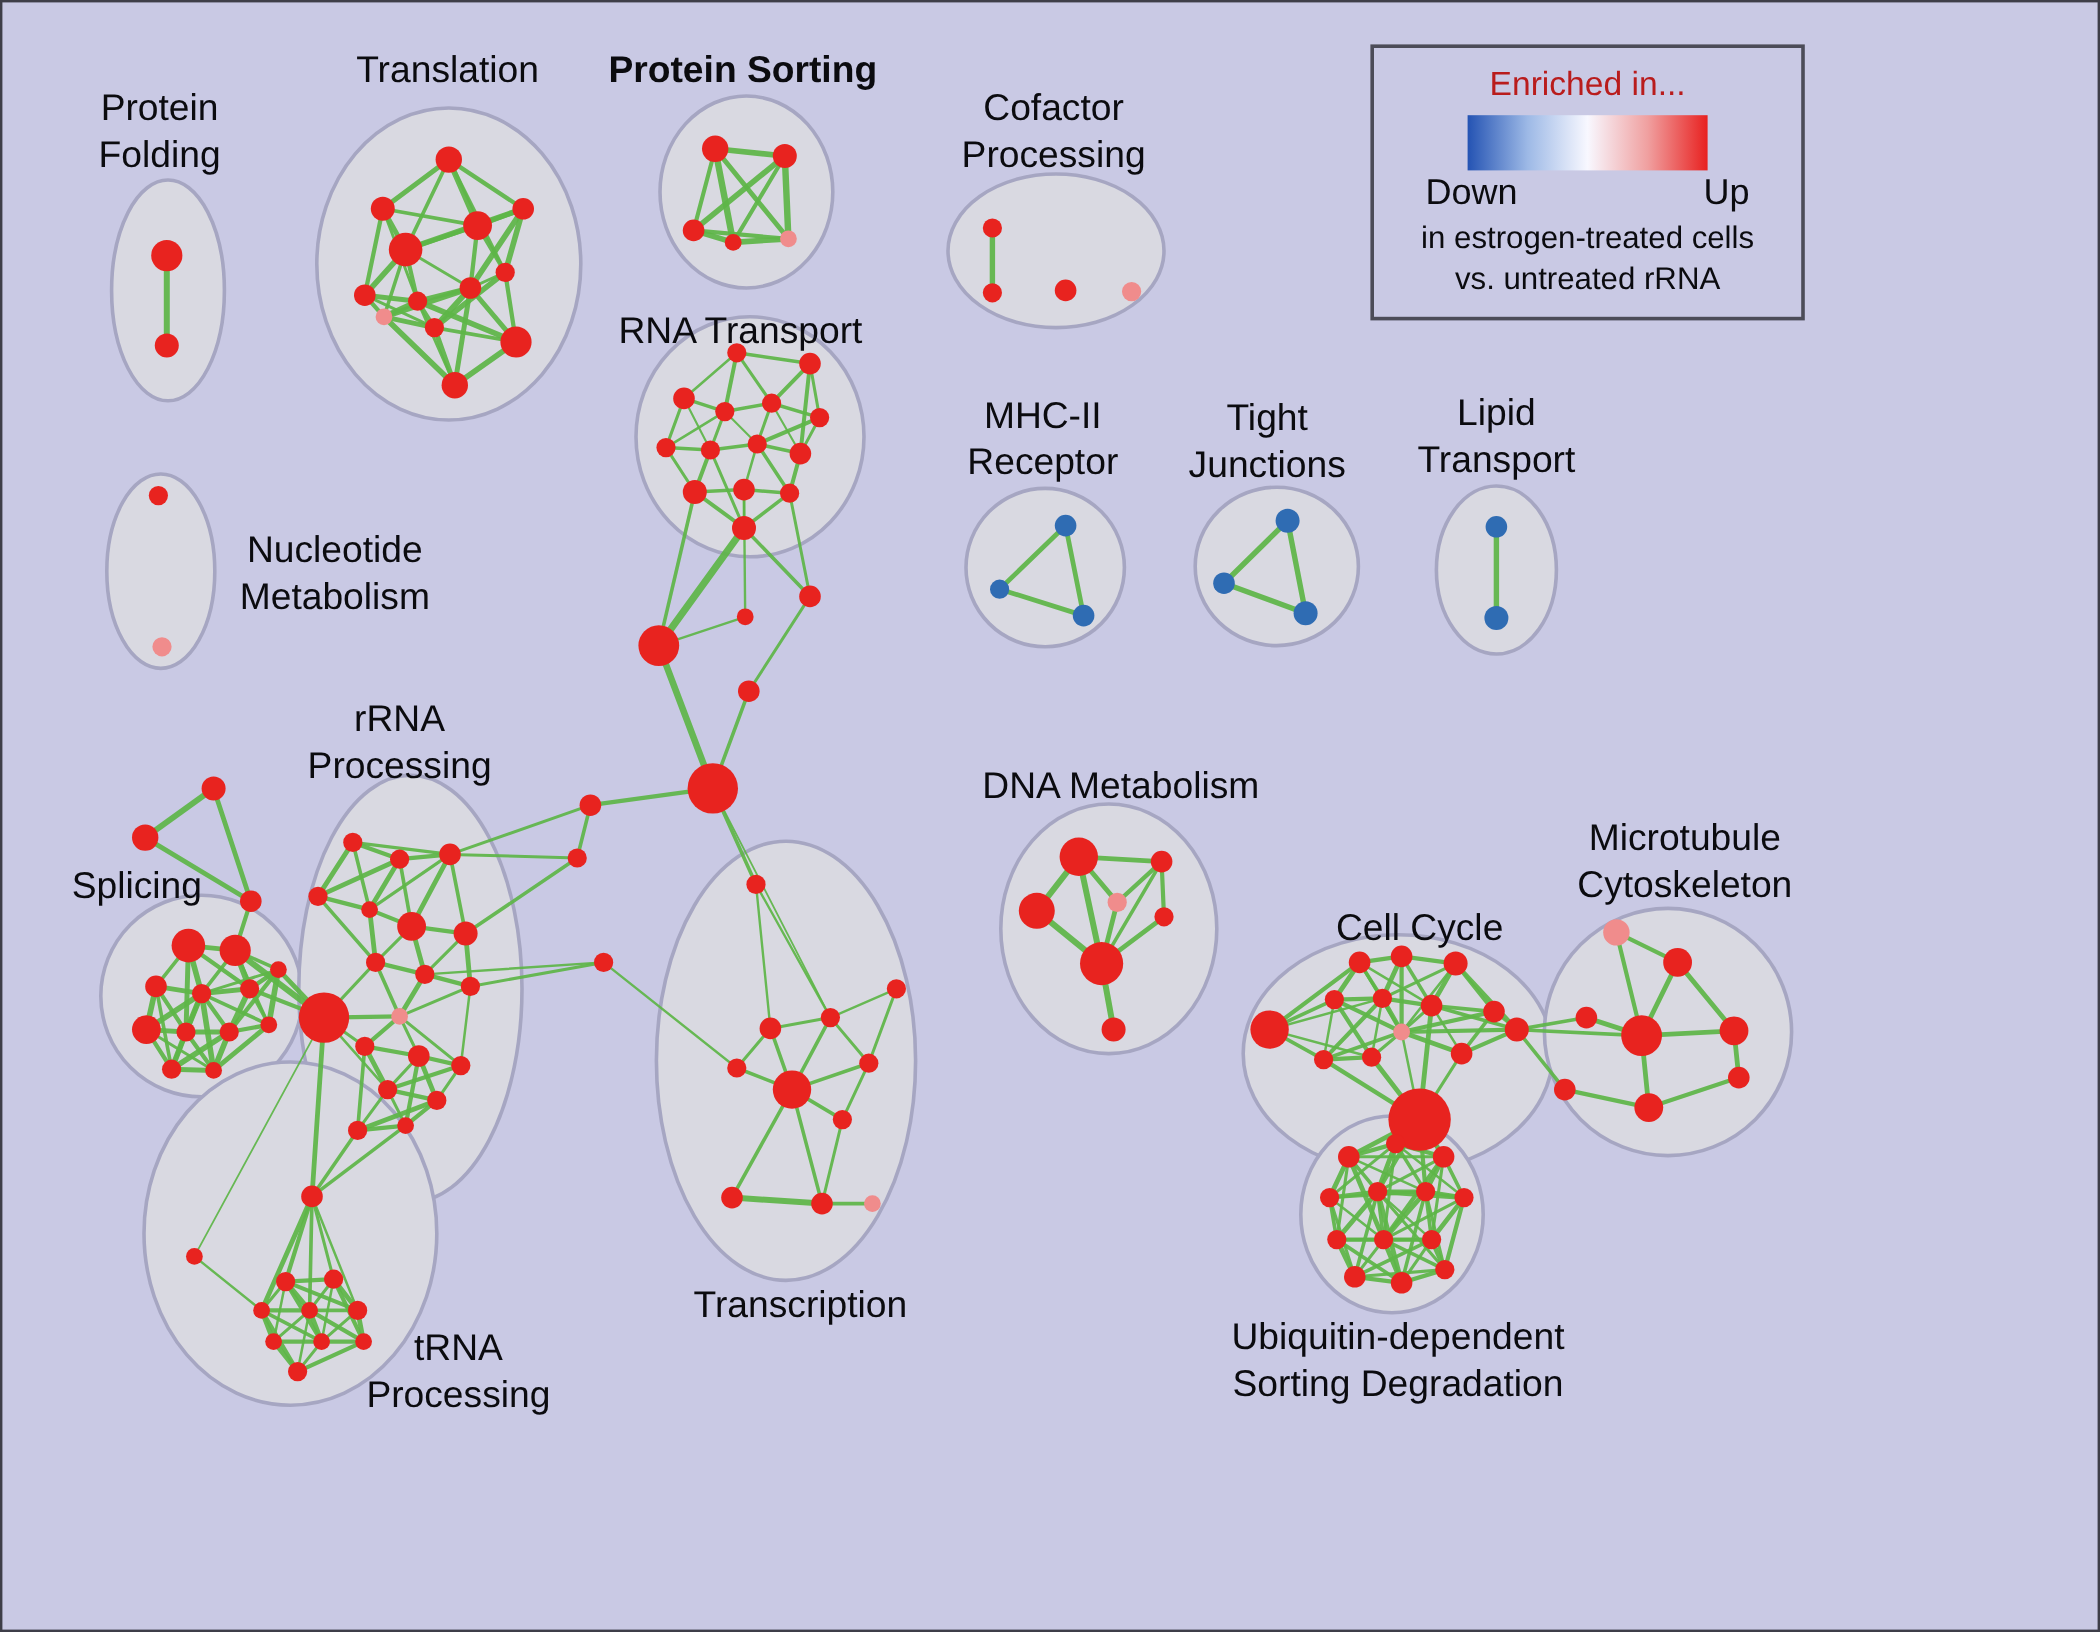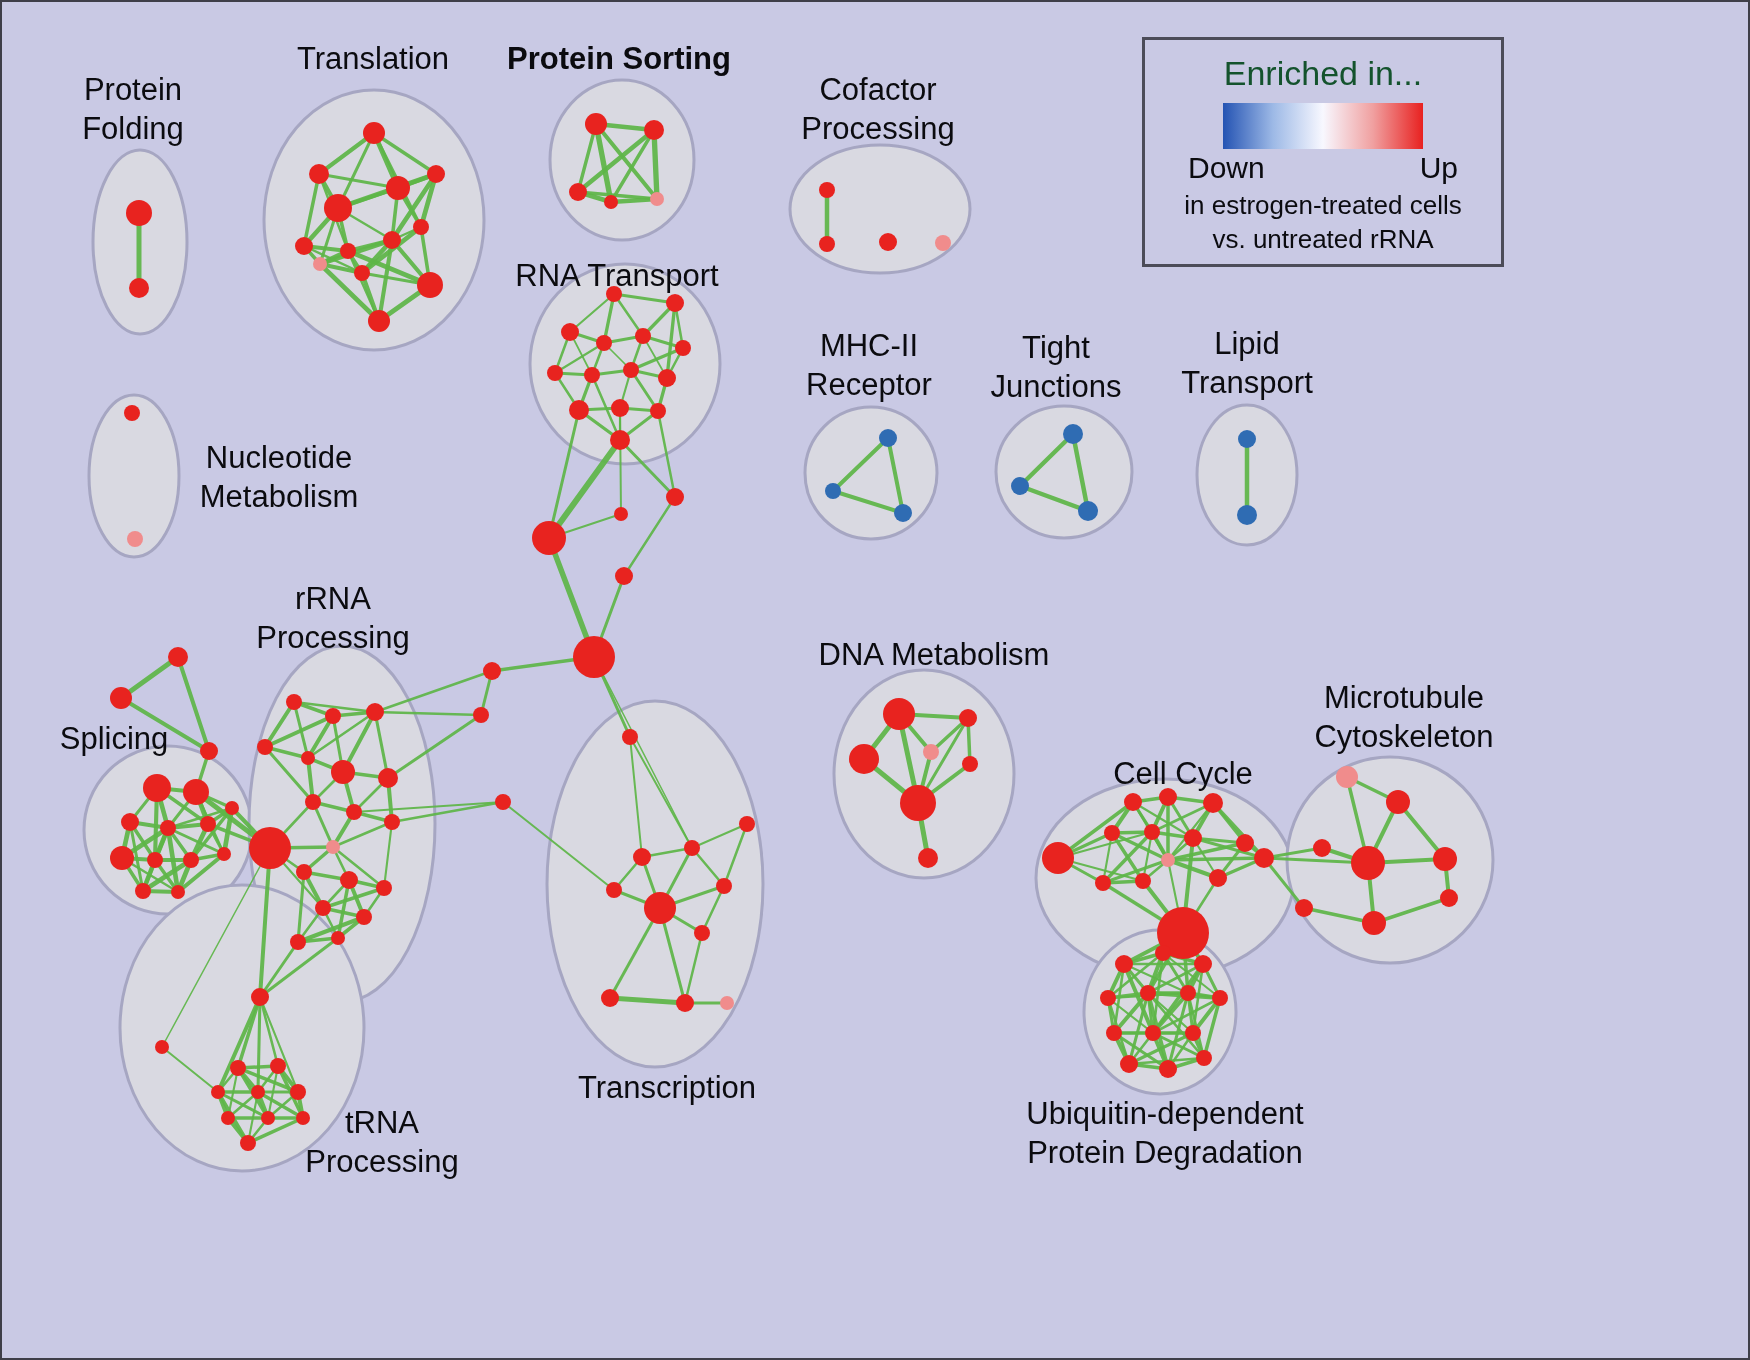--- a/index.html
+++ b/index.html
@@ -24,21 +24,21 @@
   }
   .legend{
     position:absolute;
     left:1140px;top:35px;
     width:362px;height:230px;
     box-sizing:border-box;
     border:3px solid #4c4c58;
     display:flex;flex-direction:column;align-items:center;
     padding-top:14px;
   }
-  .legend-title{font-size:34px;color:#14532d;}
+  .legend-title{font-size:28px;color:#b91c1c;}
   .legend-bar{width:200px;height:46px;margin-top:10px;}
   .legend-row{width:270px;display:flex;justify-content:space-between;font-size:30px;color:#0b0b0f;margin-top:2px;}
   .legend-caption{font-size:26px;text-align:center;line-height:1.3;color:#0b0b0f;margin-top:4px;}
 </style>
 </head>
 <body>
 
 <div class="figure" style="background: rgb(201, 201, 228); border-color: rgb(62, 62, 72);">
   <svg id="net" width="1750" height="1360" viewBox="0 0 1750 1360">
       <ellipse cx="138" cy="240" rx="47" ry="92" fill="#d9d9e1" stroke="#a6a6c2" stroke-width="3"></ellipse>
@@ -617,21 +617,21 @@
       <div class="cluster-label" style="left: 331px; top: 617px;">rRNA
 Processing</div>
       <div class="cluster-label" style="left: 380px; top: 1141px;">tRNA
 Processing</div>
       <div class="cluster-label" style="left: 665px; top: 1086px;">Transcription</div>
       <div class="cluster-label" style="left: 932px; top: 653px;">DNA Metabolism</div>
       <div class="cluster-label" style="left: 1181px; top: 772px;">Cell Cycle</div>
       <div class="cluster-label" style="left: 1402px; top: 716px;">Microtubule
 Cytoskeleton</div>
       <div class="cluster-label" style="left: 1163px; top: 1132px;">Ubiquitin-dependent
-Protein Degradation</div>
+Sorting Degradation</div>
     </div>
 
   <div class="legend" style="background: rgb(201, 201, 228);">
     <div class="legend-title">Enriched in...</div>
     <div class="legend-bar" style="background: linear-gradient(to right, rgb(36, 83, 179), rgb(157, 185, 230), rgb(248, 248, 255), rgb(240, 160, 160), rgb(232, 33, 32));"></div>
     <div class="legend-row">
       <span>Down</span>
       <span>Up</span>
     </div>
     <div class="legend-caption">

